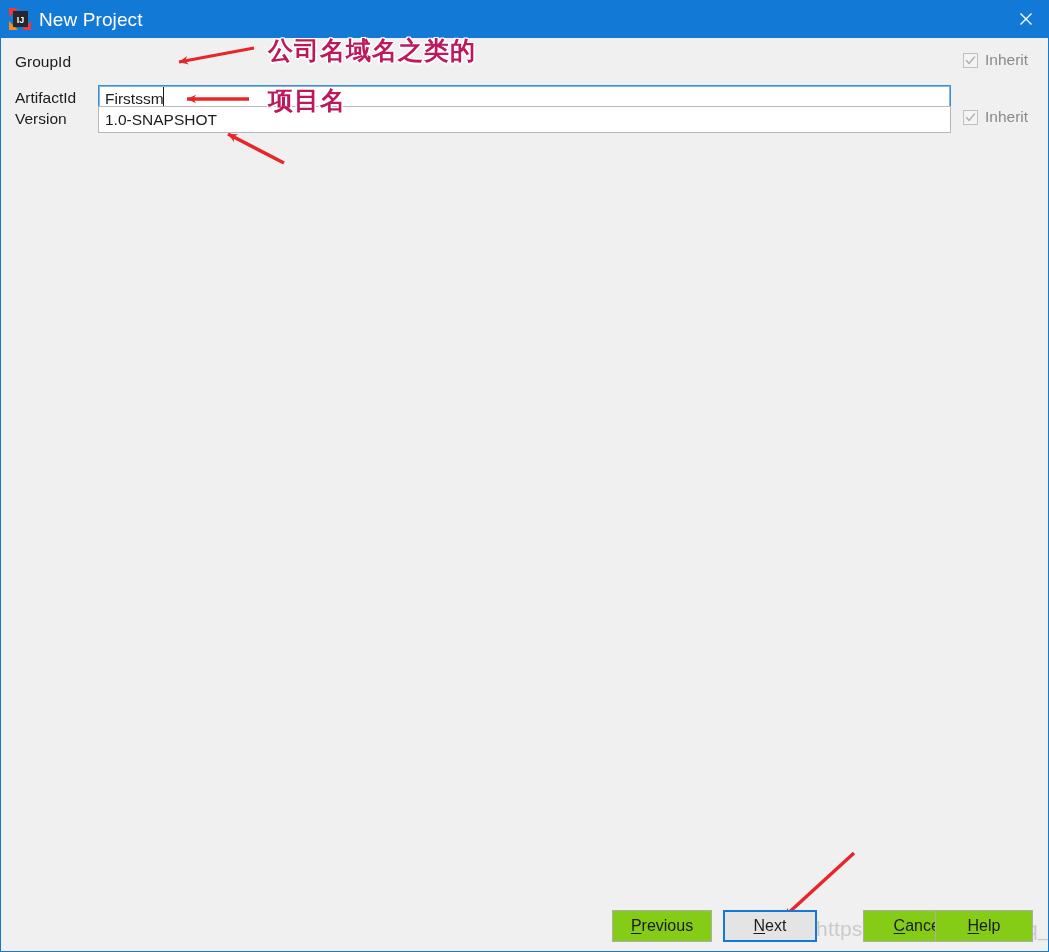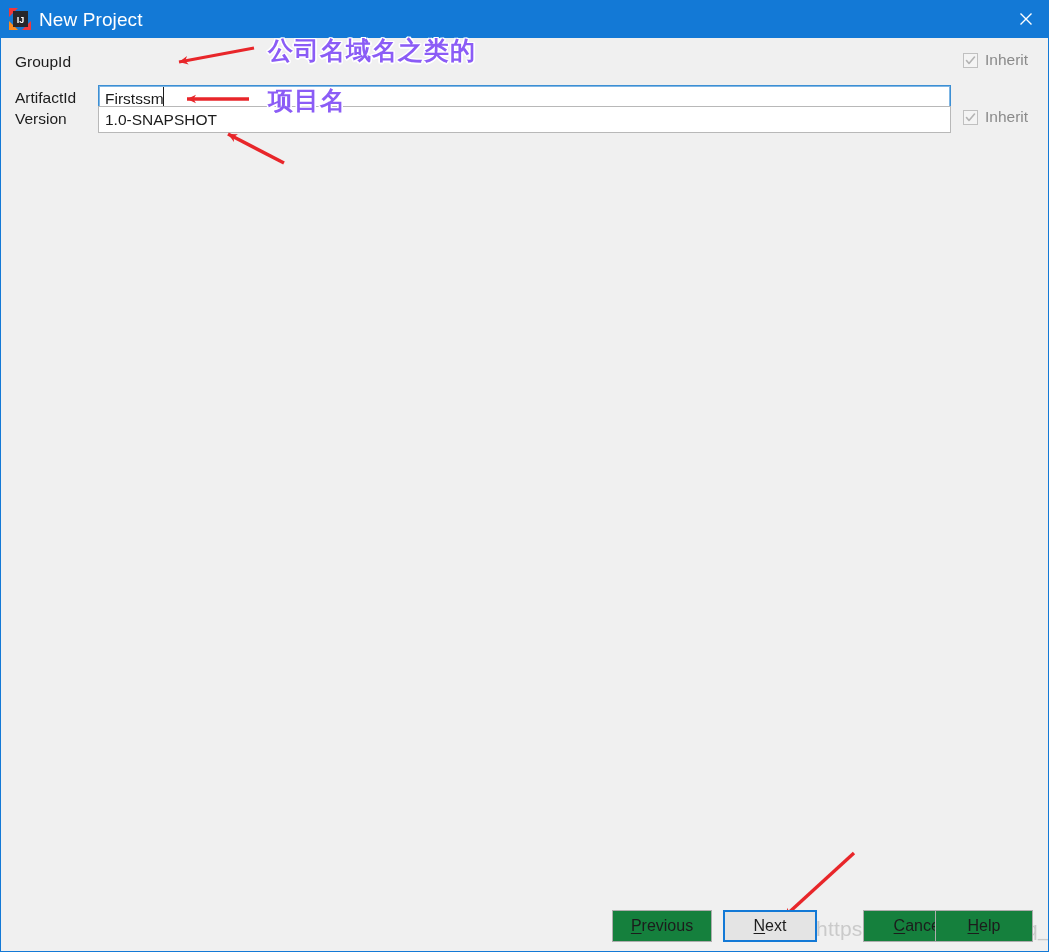--- a/index.html
+++ b/index.html
@@ -132,21 +132,21 @@
   .checkbox svg { position: absolute; left: 1px; top: 1px; }
   .inherit-label {
     font-size: 15.5px;
     color: #8a8a8a;
     white-space: nowrap;
   }
 
   
   .annotation {
     position: absolute;
-    color: #8b5cf6;
+    color: #be185d;
     font-size: 25px;
     font-weight: 700;
     white-space: nowrap;
     letter-spacing: 1px;
     text-shadow:
       1.5px 0 0 #fff, -1.5px 0 0 #fff, 0 1.5px 0 #fff, 0 -1.5px 0 #fff,
       1.2px 1.2px 0 #fff, -1.2px 1.2px 0 #fff, 1.2px -1.2px 0 #fff, -1.2px -1.2px 0 #fff;
   }
   .ann-1 { left: 267px; top: 34px; }
   .ann-2 { left: 267px; top: 84px; }
@@ -176,21 +176,21 @@
     left: 0;
     bottom: 7px;
     width: 1047px;
     height: 34px;
   }
   .dlg-button {
     position: absolute;
     top: 0;
     height: 32px;
     box-sizing: border-box;
-    background: #15803d;
+    background: #84cc16;
     border: 1px solid #adadad;
     font-family: "Liberation Sans", sans-serif;
     font-size: 16px;
     color: #1c1c1c;
     display: flex;
     align-items: center;
     justify-content: center;
     cursor: default;
   }
   .btn-previous { left: 611px; width: 100px; }

